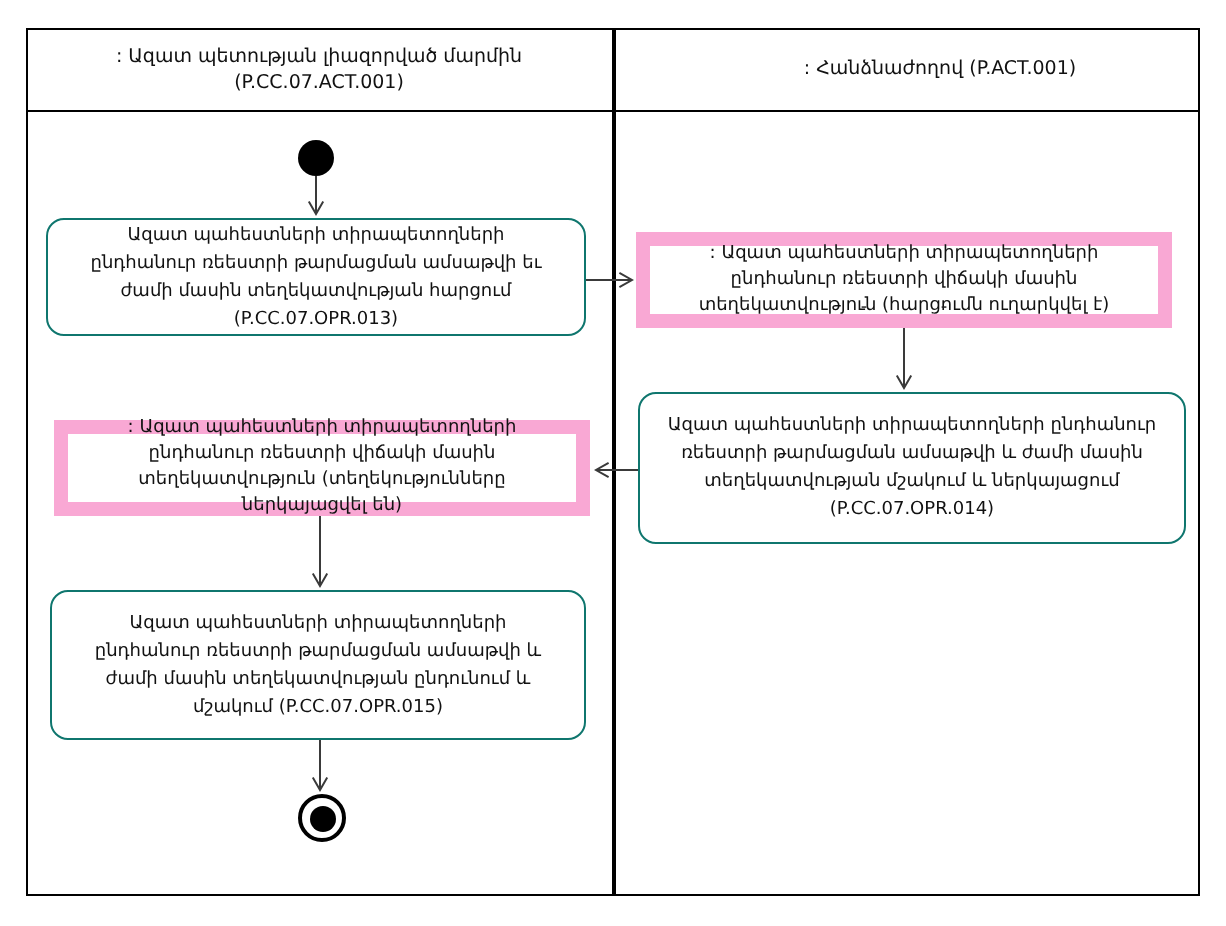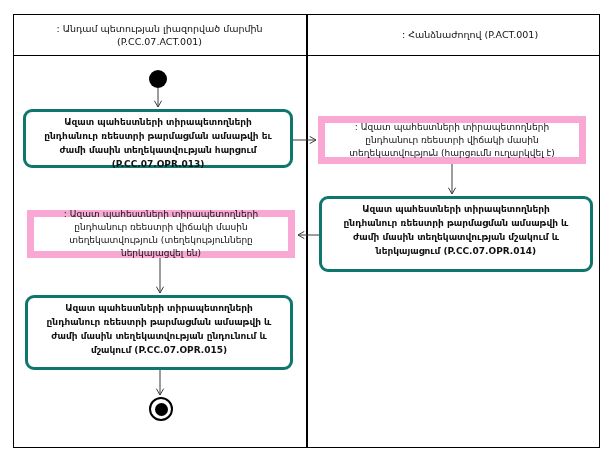--- a/index.html
+++ b/index.html
@@ -18,25 +18,24 @@
   .lane-header {
     top:14px; height:41px; display:flex; flex-direction:column;
     justify-content:center; align-items:center; text-align:center;
     font-size:9.5px; line-height:13px; color:#111;
   }
   .lane-header.left  { left:13px;  width:293px; }
   .lane-header.right { left:324px; width:292px; }
 
   
   .action {
-    border:3px solid #0f766e; border-radius:9px; background:#fff;
-    display:flex; align-items:flex-start; justify-content:center;
+    border:1px solid #0f766e; border-radius:9px; background:#fff;
+    display:flex; align-items:center; justify-content:center;
     text-align:center; font-size:9px; line-height:14px; color:#111;
     padding:3px 12px;
-    font-weight:bold;
   }
   .objnode {
     border:7px solid #f9a8d4; background:#fff;
     display:flex; align-items:center; justify-content:center;
     text-align:center; font-size:9px; line-height:13px; color:#111;
     padding:2px 10px;
   }
   .box-a { left:23px;  top:109px; width:270px; height:59px; }
   .box-b { left:318px; top:116px; width:268px; height:48px; }
   .box-c { left:319px; top:196px; width:274px; height:76px; }
@@ -66,21 +65,21 @@
   }
 </style>
 </head>
 <body>
 
 <div class="abs frame"></div>
 <div class="abs lane-divider"></div>
 <div class="abs header-sep"></div>
 
 <div class="abs lane-header left">
-  <div>: Անդամ պետության լիազորված մարմին</div>
+  <div>: Ազատ պետության լիազորված մարմին</div>
   <div>(P.CC.07.ACT.001)</div>
 </div>
 <div class="abs lane-header right">
   <div>: Հանձնաժողով (P.ACT.001)</div>
 </div>
 
 <div class="abs start-node"></div>
 
 <div class="abs action box-a">
   <span>Ազատ պահեստների տիրապետողների ընդհանուր ռեեստրի թարմացման ամսաթվի եւ ժամի մասին տեղեկատվության հարցում (P.CC.07.OPR.013)</span>

